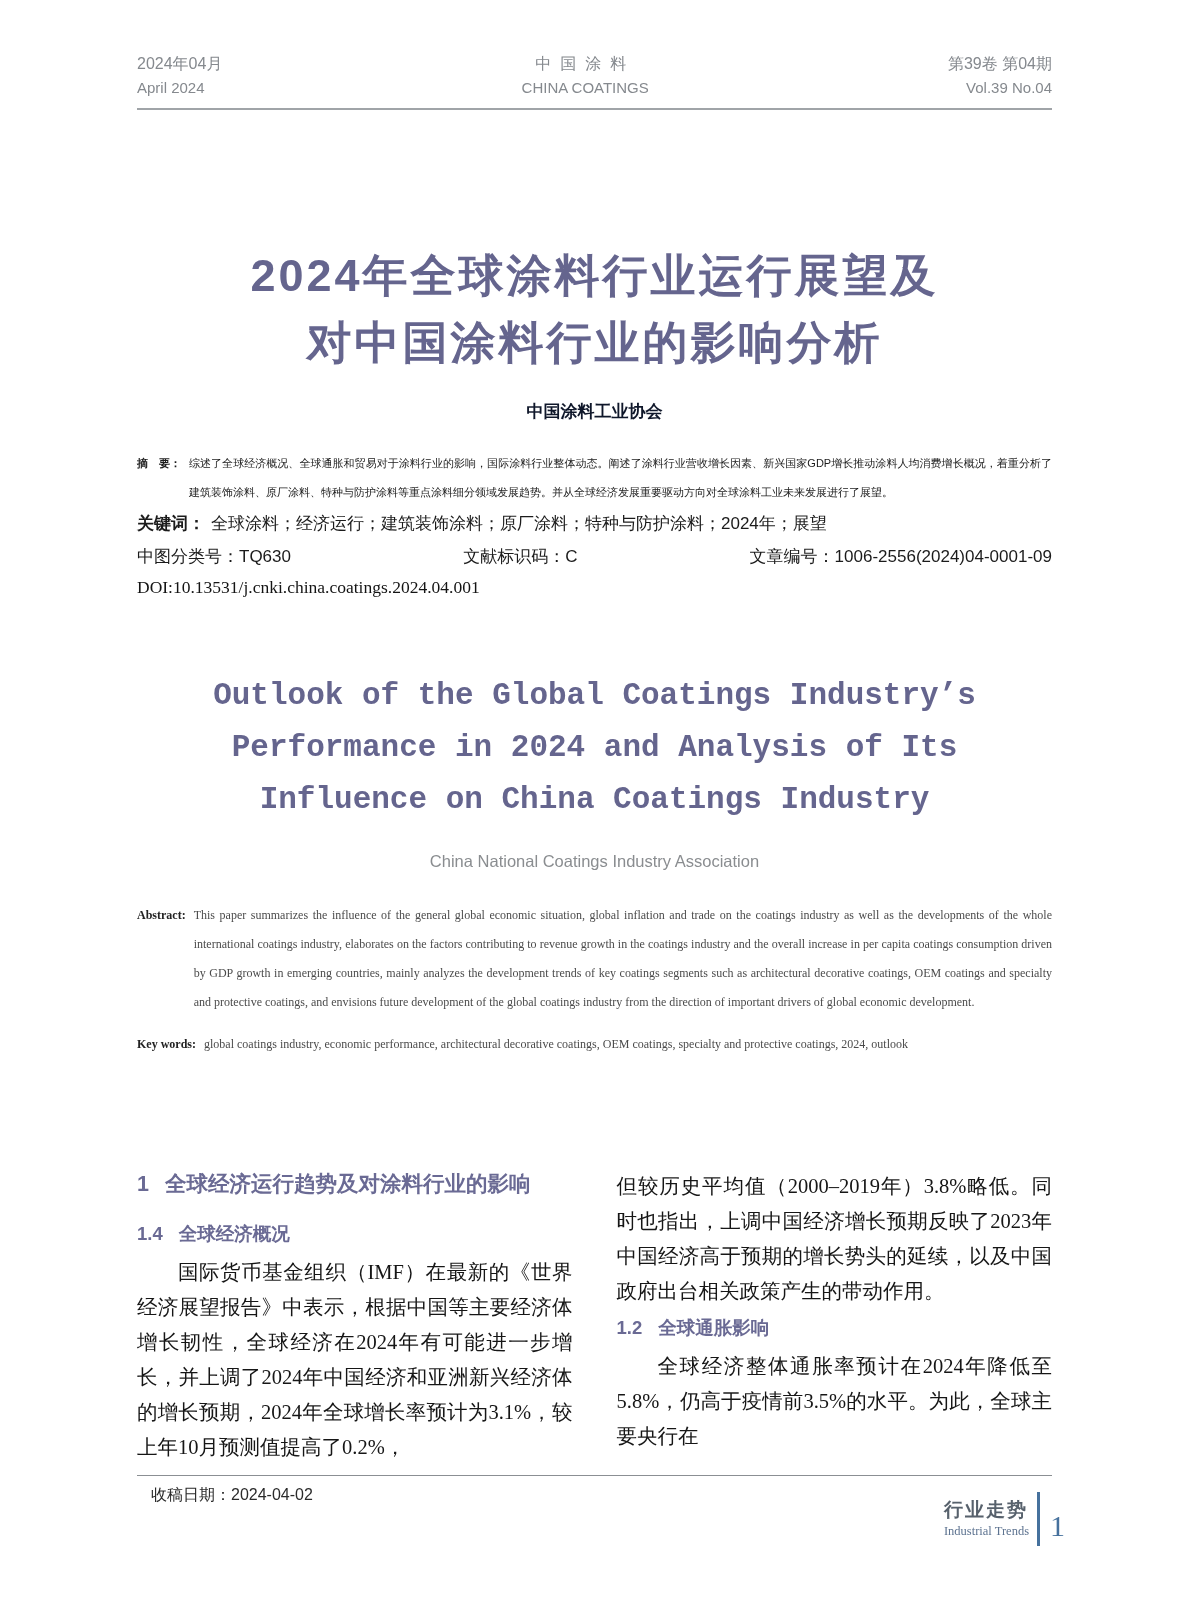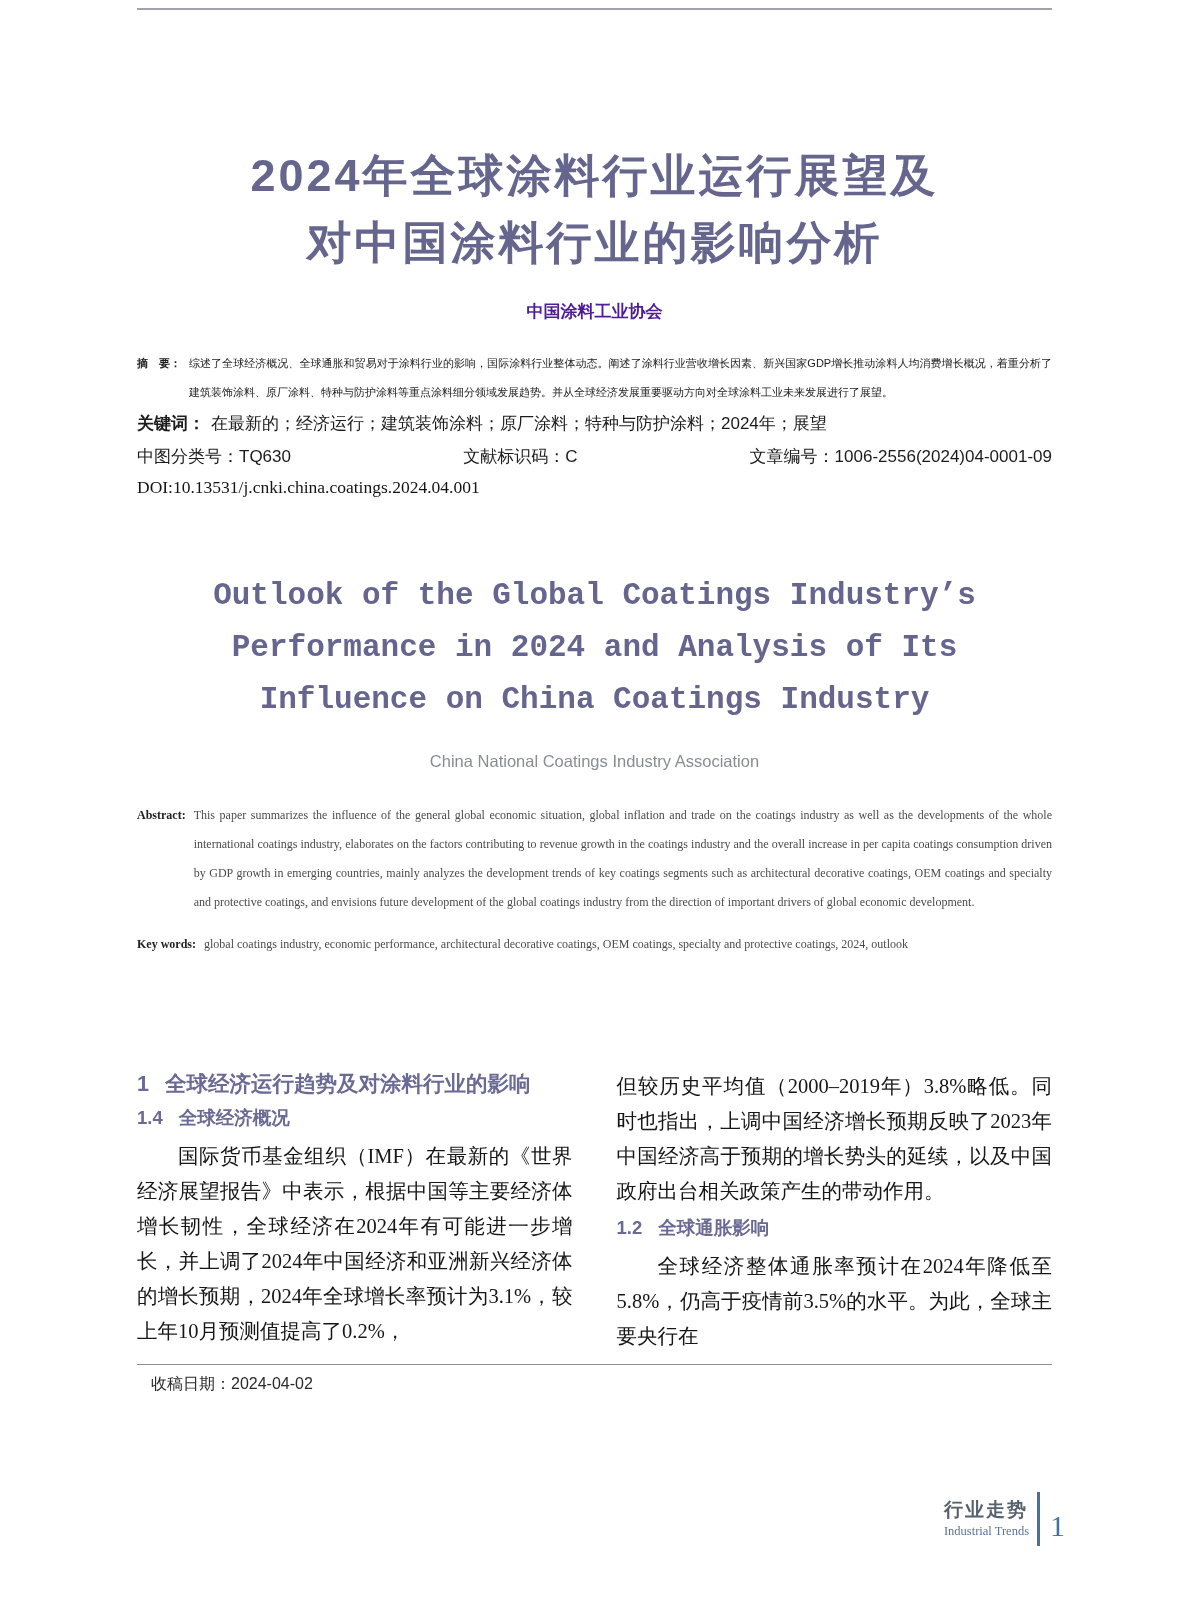--- a/index.html
+++ b/index.html
@@ -28,21 +28,21 @@
   
   .title-zh {
     margin-top: 132px;
     text-align: center;
     font-size: 45px;
     font-weight: 700;
     line-height: 67px;
     letter-spacing: 3px;
     color: var(--accent-purple);
   }
-  .author-zh { margin-top: 24px; text-align: center; font-size: 17px; font-weight: 700; color: #4c1d95; }
+  .author-zh { margin-top: 24px; text-align: center; font-size: 17px; font-weight: 700; color: #0f172a; }
 
   
   .abs-zh { margin-top: 26px; display: flex; font-size: 11px; line-height: 29px; }
   .abs-zh .label { font-weight: 700; white-space: nowrap; margin-right: 8px; }
   .abs-zh .text { flex: 1; text-align: justify; }
   .kw-zh { margin-top: 3px; font-size: 17px; line-height: 28px; }
   .kw-zh .label { font-weight: 700; margin-right: 6px; }
   .meta-row { margin-top: 7px; display: flex; justify-content: space-between; font-size: 17px; }
   .doi-row { margin-top: 9px; font-family: "Liberation Serif", serif; font-size: 17.5px; color: #141414; }
 
@@ -60,21 +60,21 @@
 
   
   .abs-en { margin-top: 30px; display: flex; font-family: "Liberation Serif", serif; font-size: 12px; line-height: 29px; color: #4b4b4b; }
   .abs-en .label { font-weight: 700; color: #222; white-space: nowrap; margin-right: 8px; }
   .abs-en .text { flex: 1; text-align: justify; }
   .kw-en { margin-top: 13px; }
 
   
   .columns { margin-top: 110px; display: flex; gap: 44px; }
   .col { width: 436px; font-family: "Liberation Serif", serif; font-size: 20.5px; line-height: 35px; text-align: justify; color: #161616; }
-  .h1-zh { font-family: "Liberation Sans", sans-serif; font-size: 21.5px; font-weight: 700; color: var(--heading-purple); line-height: 30px; margin-bottom: 4px; white-space: nowrap; }
+  .h1-zh { font-family: "Liberation Sans", sans-serif; font-size: 21.5px; font-weight: 700; color: var(--heading-purple); line-height: 30px; margin-bottom: 20px; white-space: nowrap; }
   .h1-zh .num, .h2-zh .num { margin-right: 16px; }
   .h2-zh { font-family: "Liberation Sans", sans-serif; font-size: 18.5px; font-weight: 700; color: var(--heading-purple); line-height: 30px; margin: 4px 0 6px 0; }
   .para { text-indent: 2em; }
   .para.cont { text-indent: 0; }
 
   
   .foot-rule { border: none; border-top: 1.5px solid #8b8f93; margin-top: 10px; }
   .footnote { margin-top: 9px; padding-left: 14px; font-size: 16px; color: #2a2a2a; }
 
   
@@ -84,35 +84,49 @@
   .brand-en { font-family: "Liberation Serif", serif; font-size: 12.5px; color: #5d7390; line-height: 18px; }
   .brand-bar { width: 3px; height: 54px; background: var(--footer-blue); margin-right: 10px; }
   .brand-num { font-family: "Liberation Serif", serif; font-size: 30px; color: var(--footer-blue); padding-top: 14px; }
 </style>
 </head>
 <body>
 
 <div class="page">
   <div class="content">
 
+    <div class="jheader">
+      <div class="block left">
+        <div class="l1">2024年04月</div>
+        <div class="l2">April 2024</div>
+      </div>
+      <div class="block center">
+        <div class="l1">中国涂料</div>
+        <div class="l2">CHINA COATINGS</div>
+      </div>
+      <div class="block right">
+        <div class="l1">第39卷 第04期</div>
+        <div class="l2">Vol.39  No.04</div>
+      </div>
+    </div>
     <hr class="jheader-rule">
 
     <div class="title-zh">
       <div>2024年全球涂料行业运行展望及</div>
       <div>对中国涂料行业的影响分析</div>
     </div>
     <div class="author-zh">中国涂料工业协会</div>
 
     <div class="abs-zh">
       <span class="label">摘　要：</span>
       <span class="text">综述了全球经济概况、全球通胀和贸易对于涂料行业的影响，国际涂料行业整体动态。阐述了涂料行业营收增长因素、新兴国家GDP增长推动涂料人均消费增长概况，着重分析了建筑装饰涂料、原厂涂料、特种与防护涂料等重点涂料细分领域发展趋势。并从全球经济发展重要驱动方向对全球涂料工业未来发展进行了展望。</span>
     </div>
 
     <div class="kw-zh">
-      <span class="label">关键词：</span><span>在最新的；经济运行；建筑装饰涂料；原厂涂料；特种与防护涂料；2024年；展望</span>
+      <span class="label">关键词：</span><span>全球涂料；经济运行；建筑装饰涂料；原厂涂料；特种与防护涂料；2024年；展望</span>
     </div>
 
     <div class="meta-row">
       <span>中图分类号：TQ630</span>
       <span>文献标识码：C</span>
       <span>文章编号：1006-2556(2024)04-0001-09</span>
     </div>
     <div class="doi-row">DOI:10.13531/j.cnki.china.coatings.2024.04.001</div>
 
     <div class="title-en">Outlook of the Global Coatings Industry’s Performance in 2024 and Analysis of Its Influence on China Coatings Industry</div>

